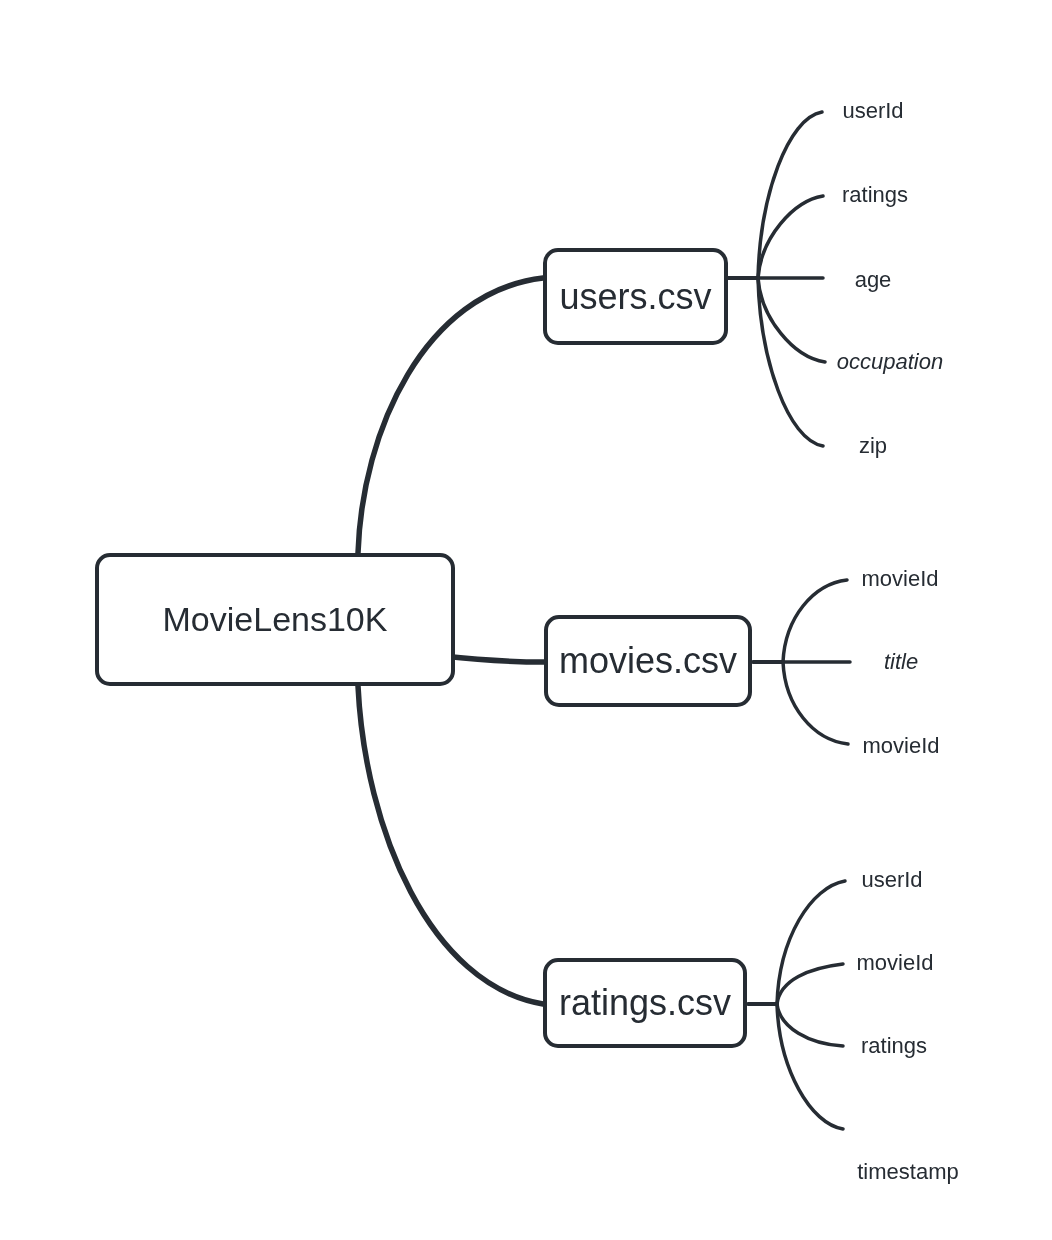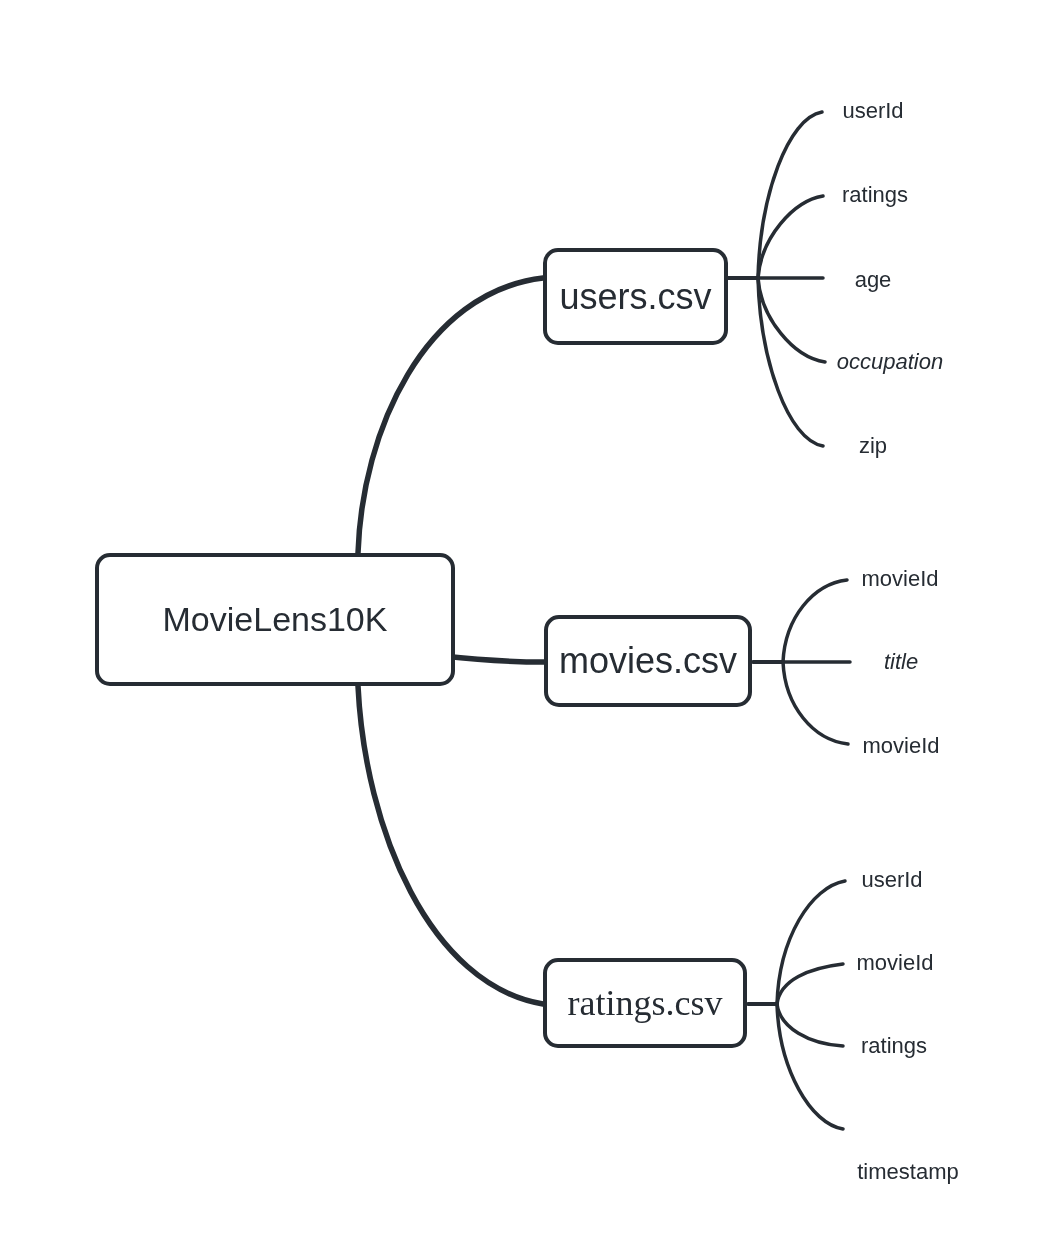--- a/index.html
+++ b/index.html
@@ -82,21 +82,21 @@
   <div class="node root" style="left:83px; top:553px; width:360px; height:133px;">
     <span>MovieLens10K</span>
   </div>
 
   <div class="node child" style="left:543px; top:248px; width:185px; height:97px;">
     <span>users.csv</span>
   </div>
   <div class="node child" style="left:544px; top:615px; width:208px; height:92px;">
     <span>movies.csv</span>
   </div>
-  <div class="node child" style="left:543px; top:958px; width:204px; height:90px;font-family:Liberation Serif, serif;">
+  <div class="node child" style="left:543px; top:958px; width:204px; height:90px;">
     <span>ratings.csv</span>
   </div>
 
   <span class="leaf" style="left:873px; top:111px;">userId</span>
   <span class="leaf" style="left:875px; top:195px;">ratings</span>
   <span class="leaf" style="left:873px; top:280px;">age</span>
   <span class="leaf" style="left:890px; top:362px;font-style:italic;">occupation</span>
   <span class="leaf" style="left:873px; top:446px;">zip</span>
 
   <span class="leaf" style="left:900px; top:579px;">movieId</span>

